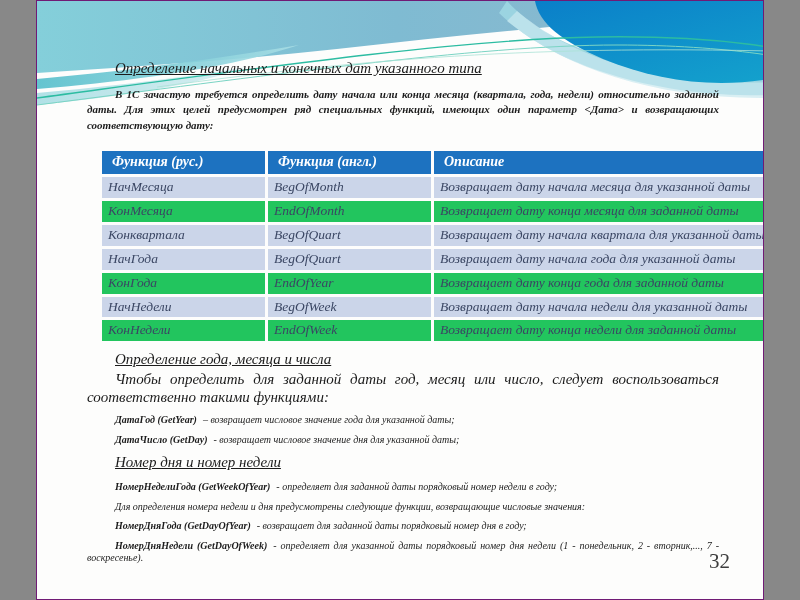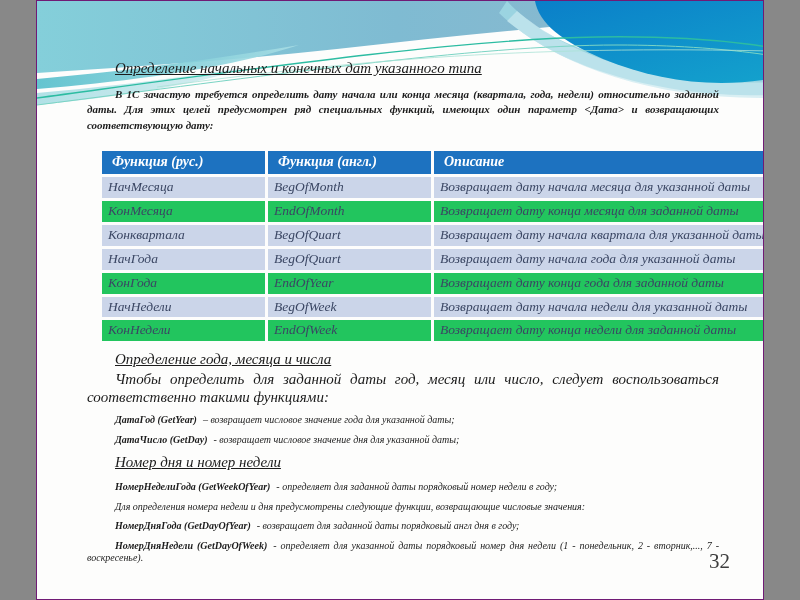--- a/index.html
+++ b/index.html
@@ -144,21 +144,21 @@
       <span class="fn-name">ДатаЧисло (GetDay)</span><span>- возвращает числовое значение дня для указанной даты;</span>
     </div>
 
     <div class="heading" style="margin-top:4px;">Номер дня и номер недели</div>
     <div class="fn-line">
       <span class="fn-name">НомерНеделиГода (GetWeekOfYear)</span><span>- определяет для заданной даты порядковый номер недели в году;</span>
     </div>
 
     <div class="fn-line">Для определения номера недели и дня предусмотрены следующие функции, возвращающие числовые значения:</div>
     <div class="fn-line">
-      <span class="fn-name">НомерДняГода (GetDayOfYear)</span><span>- возвращает для заданной даты порядковый англ дня в году;</span>
+      <span class="fn-name">НомерДняГода (GetDayOfYear)</span><span>- возвращает для заданной даты порядковый номер дня в году;</span>
     </div>
     <div class="fn-line">
       <span class="fn-name">НомерДняНедели (GetDayOfWeek)</span><span>- определяет для указанной даты порядковый номер дня недели (1 - понедельник, 2 - вторник,..., 7 - воскресенье).</span>
     </div>
 
   </div>
 
   <div class="page-num">32</div>
 </div>
 

